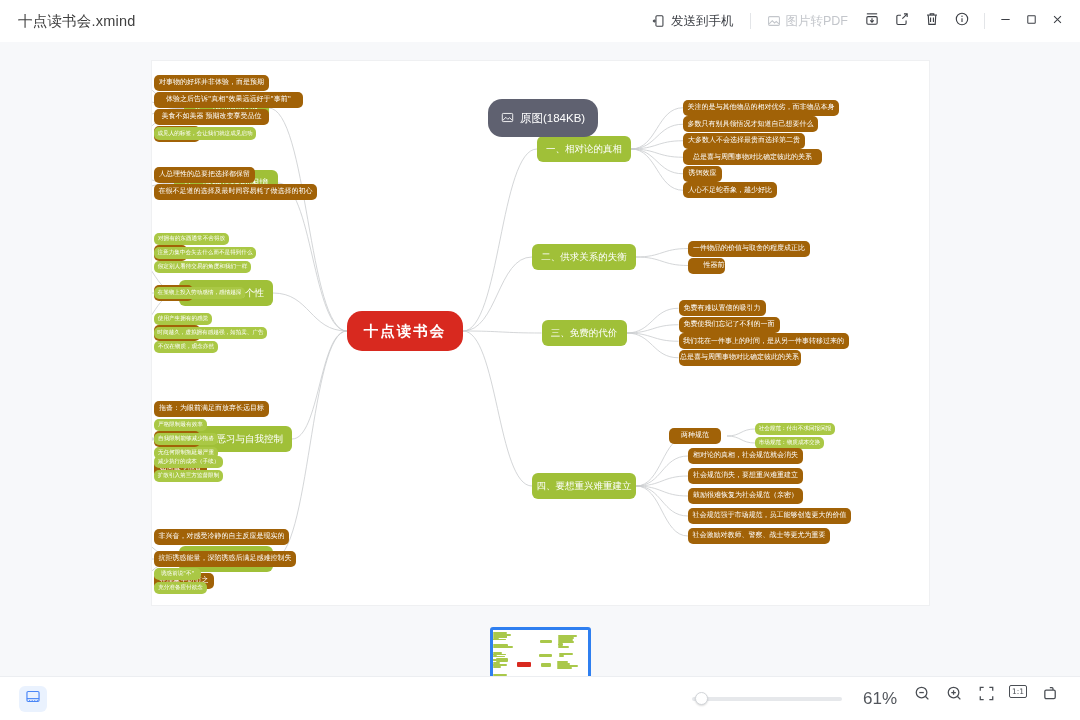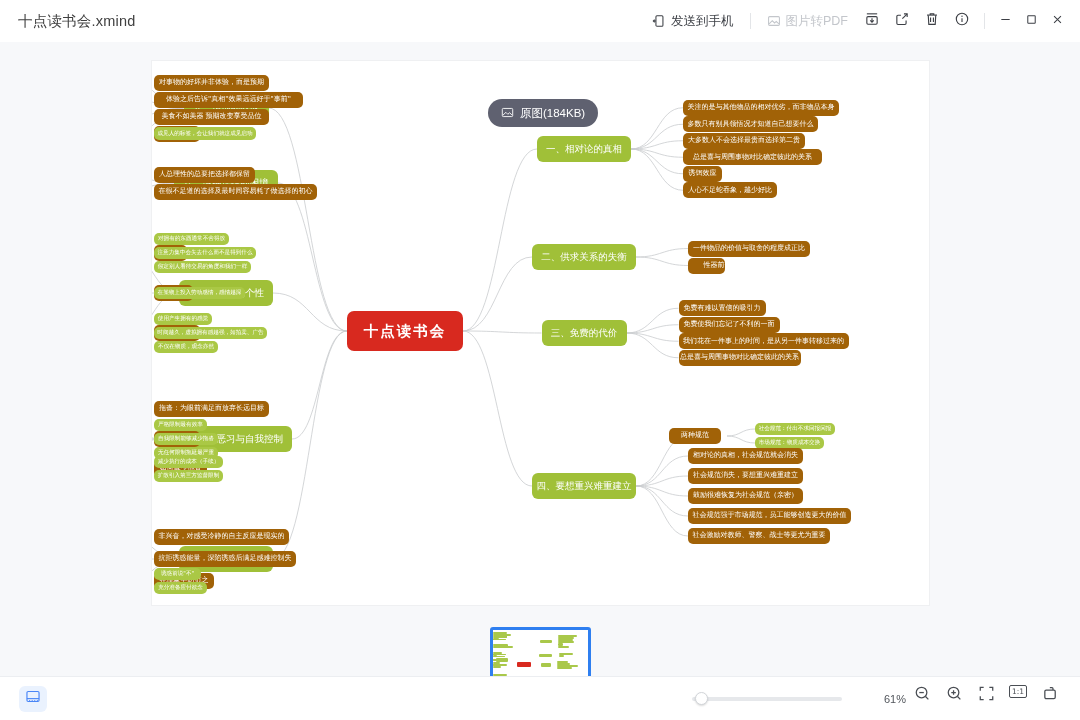--- a/index.html
+++ b/index.html
@@ -73,30 +73,30 @@
     cursor: default;
     font-family: "DejaVu Sans", "Liberation Sans", sans-serif;
   }
   .node.lvl1 { font-size: 9.5px; background: #a0c038; border-radius: 6px; }
   .node.lvl2 { font-size: 7px; background: #a16207; }
   .node.lvl3 { font-size: 5.6px; background: #aac845; }
   #center-node {
     position: absolute;
     background: #d8291f;
     color: #ffffff;
-    border-radius: 7px;
+    border-radius: 15px;
     display: flex; align-items: center; justify-content: center;
     font-size: 14.5px; font-weight: bold; letter-spacing: 2px;
     font-family: "DejaVu Sans", "Liberation Sans", sans-serif;
   }
 
   
   #orig-pill {
     position: absolute; left: 488px; top: 57px;
-    height: 28px; padding: 0 13px;
+    height: 38px; padding: 0 13px;
     background: #5f6170; color: #ffffff;
     border-radius: 14px;
     display: flex; align-items: center; gap: 6px;
     font-size: 11.5px; cursor: pointer;
   }
 
   
   #thumb-strip {
     position: absolute; left: 0; top: 585px; width: 1080px; height: 91px;
   }
@@ -129,21 +129,21 @@
   }
   #zoom-slider {
     position: relative; width: 150px; height: 14px;
     display: flex; align-items: center; cursor: pointer;
   }
   #zoom-track { position: absolute; left: 0; top: 5px; width: 150px; height: 4px;
     background: #e6e8eb; border-radius: 2px; }
   #zoom-knob { position: absolute; left: 3px; top: 0px; width: 13px; height: 13px;
     background: #ffffff; border: 1px solid #d2d5d9; border-radius: 50%;
     box-shadow: 0 1px 2px rgba(0,0,0,.15); cursor: pointer; }
-  #zoom-label { width: 52px; text-align: right; font-size: 11px; color: #52565c; margin-left: 12px; }
+  #zoom-label { width: 52px; text-align: center; font-size: 17px; color: #52565c; margin-left: 12px; }
   .zbtn {
     width: 32px; height: 28px;
     display: flex; align-items: flex-start; justify-content: center;
     color: #4a4e54; cursor: pointer; border-radius: 4px;
   }
   .ratio-badge {
     border: 1.4px solid #4a4e54; border-radius: 2px;
     font-size: 7.5px; line-height: 1; padding: 2px 2px 1.5px 2px; color: #4a4e54;
     font-family: "DejaVu Sans", sans-serif;
   }

